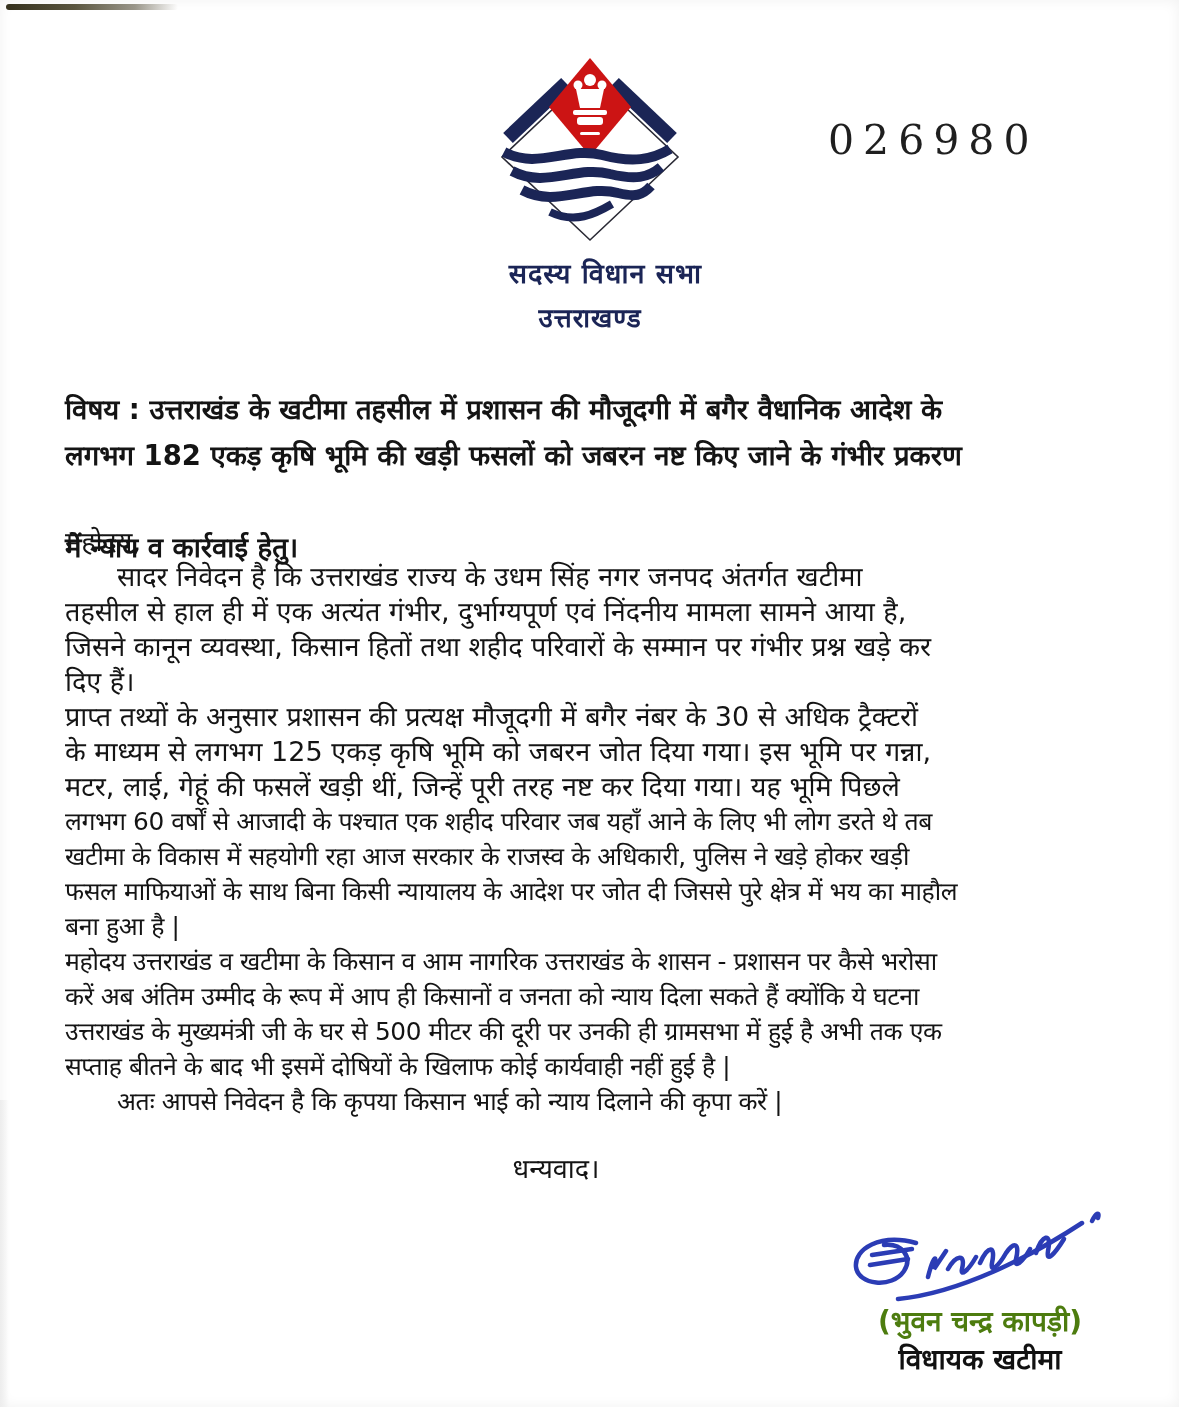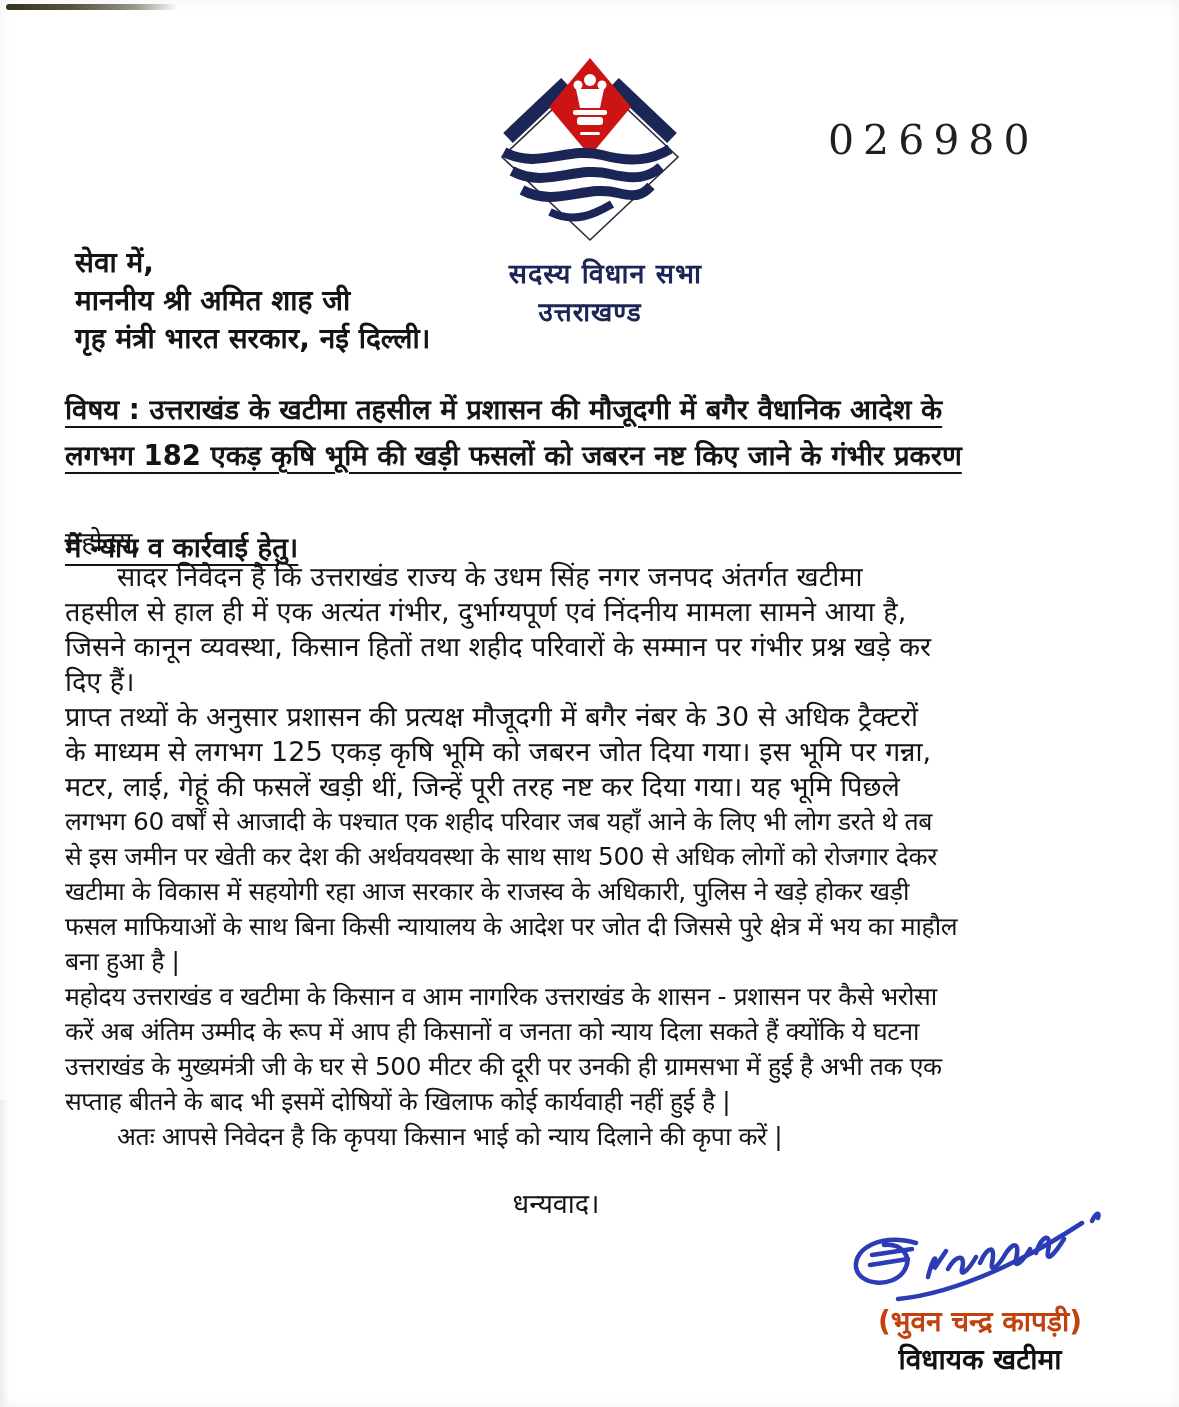--- a/index.html
+++ b/index.html
@@ -21,48 +21,47 @@
   .scan-edge-left{
     position:absolute;left:0;top:1100px;width:9px;height:307px;
     background:linear-gradient(to right,#ededed,rgba(255,255,255,0));
   }
   
   .emblem-wrap{position:absolute;left:478px;top:52px;width:224px;text-align:center;}
   .emblem-caption1{
     margin-top:8px;font-size:27px;font-weight:bold;color:#1b2556;letter-spacing:1px;text-align:right;
   }
   .emblem-caption2{
-    margin-top:2px;font-size:26px;font-weight:bold;color:#1b2556;letter-spacing:1px;
+    margin-top:8px;font-size:26px;font-weight:bold;color:#1b2556;letter-spacing:1px;
   }
   
   .serial{
     position:absolute;left:828px;top:116px;
     font-family:"DejaVu Serif","Liberation Serif",serif;
     font-size:41px;font-weight:500;color:#1f1f1f;letter-spacing:9px;
   }
   
   .recipient{position:absolute;left:75px;top:244px;font-size:28px;font-weight:600;line-height:38px;}
   
   .subject{position:absolute;left:65px;top:386px;width:1018px;font-size:27.5px;font-weight:600;line-height:46px;}
   .subject .sline{
-    text-decoration:underline;
     text-decoration-thickness:2px;
     text-underline-offset:7px;
   }
   
   .letter-body{position:absolute;left:65px;top:524px;width:1052px;font-size:27px;font-weight:500;line-height:35px;}
   .greeting{}
   .line{white-space:nowrap;}
   .indent{padding-left:52px;}
   .cond{font-size:24.8px;letter-spacing:-0.4px;}
   .thanks{margin-top:32px;text-align:center;padding-right:70px;}
   
   .sig-block{position:absolute;left:800px;top:1205px;width:360px;text-align:center;}
   .sig-svg{display:block;margin:0 auto;}
-  .sig-name{font-size:28px;font-weight:bold;color:#c2410c;margin-top:-4px;}
+  .sig-name{font-size:28px;font-weight:bold;color:#4d7c0f;margin-top:-4px;}
   .sig-title{font-size:28px;font-weight:bold;color:#111;}
 </style>
 </head>
 <body>
 
 <div class="page">
 
   <div class="scan-line"></div>
   <div class="scan-edge-left"></div>
 
@@ -89,25 +88,20 @@
       <path d="M22,119 C56,137 86,113 120,122 C145,128 158,126 171,115" fill="none" stroke="#1b2556" stroke-width="10"></path>
       <path d="M32,138 C66,156 96,132 128,141 C145,145 152,144 161,134" fill="none" stroke="#1b2556" stroke-width="10"></path>
       <path d="M60,160 C85,172 105,162 122,152" fill="none" stroke="#1b2556" stroke-width="8"></path>
     </svg>
     <div class="emblem-caption1">सदस्य विधान सभा</div>
     <div class="emblem-caption2">उत्तराखण्ड</div>
   </div>
 
   <div class="serial">026980</div>
 
-  <div class="recipient">
-    <div class="line">सेवा में,</div>
-    <div class="line">माननीय श्री अमित शाह जी</div>
-    <div class="line">गृह मंत्री भारत सरकार, नई दिल्ली।</div>
-  </div>
 
   <div class="subject">
     <div class="sline">विषय : उत्तराखंड के खटीमा तहसील में प्रशासन की मौजूदगी में बगैर वैधानिक आदेश के</div>
     <div class="sline">लगभग 182 एकड़ कृषि भूमि की खड़ी फसलों को जबरन नष्ट किए जाने के गंभीर प्रकरण</div>
     <div class="sline" style="display:inline-block;margin-top:46px;">में न्याय व कार्रवाई हेतु।</div>
   </div>
 
   <div class="letter-body">
     <div class="greeting">महोदय,</div>
 
@@ -116,21 +110,20 @@
       <div class="line">तहसील से हाल ही में एक अत्यंत गंभीर, दुर्भाग्यपूर्ण एवं निंदनीय मामला सामने आया है,</div>
       <div class="line">जिसने कानून व्यवस्था, किसान हितों तथा शहीद परिवारों के सम्मान पर गंभीर प्रश्न खड़े कर</div>
       <div class="line">दिए हैं।</div>
     </div>
 
     <div>
       <div class="line">प्राप्त तथ्यों के अनुसार प्रशासन की प्रत्यक्ष मौजूदगी में बगैर नंबर के 30 से अधिक ट्रैक्टरों</div>
       <div class="line">के माध्यम से लगभग 125 एकड़ कृषि भूमि को जबरन जोत दिया गया। इस भूमि पर गन्ना,</div>
       <div class="line">मटर, लाई, गेहूं की फसलें खड़ी थीं, जिन्हें पूरी तरह नष्ट कर दिया गया। यह भूमि पिछले</div>
       <div class="line cond">लगभग 60 वर्षों से आजादी के पश्चात एक शहीद परिवार जब यहाँ आने के लिए भी लोग डरते थे तब</div>
-      <div class="line cond">से इस जमीन पर खेती कर देश की अर्थवयवस्था के साथ साथ 500 से अधिक लोगों को रोजगार देकर</div>
       <div class="line cond">खटीमा के विकास में सहयोगी रहा आज सरकार के राजस्व के अधिकारी, पुलिस ने खड़े होकर खड़ी</div>
       <div class="line cond">फसल माफियाओं के साथ बिना किसी न्यायालय के आदेश पर जोत दी जिससे पुरे क्षेत्र में भय का माहौल</div>
       <div class="line cond">बना हुआ है |</div>
     </div>
 
     <div>
       <div class="line cond">महोदय उत्तराखंड व खटीमा के किसान व आम नागरिक उत्तराखंड के शासन - प्रशासन पर कैसे भरोसा</div>
       <div class="line cond">करें अब अंतिम उम्मीद के रूप में आप ही किसानों व जनता को न्याय दिला सकते हैं क्योंकि ये घटना</div>
       <div class="line cond">उत्तराखंड के मुख्यमंत्री जी के घर से 500 मीटर की दूरी पर उनकी ही ग्रामसभा में हुई है अभी तक एक</div>
       <div class="line cond">सप्ताह बीतने के बाद भी इसमें दोषियों के खिलाफ कोई कार्यवाही नहीं हुई है |</div>

